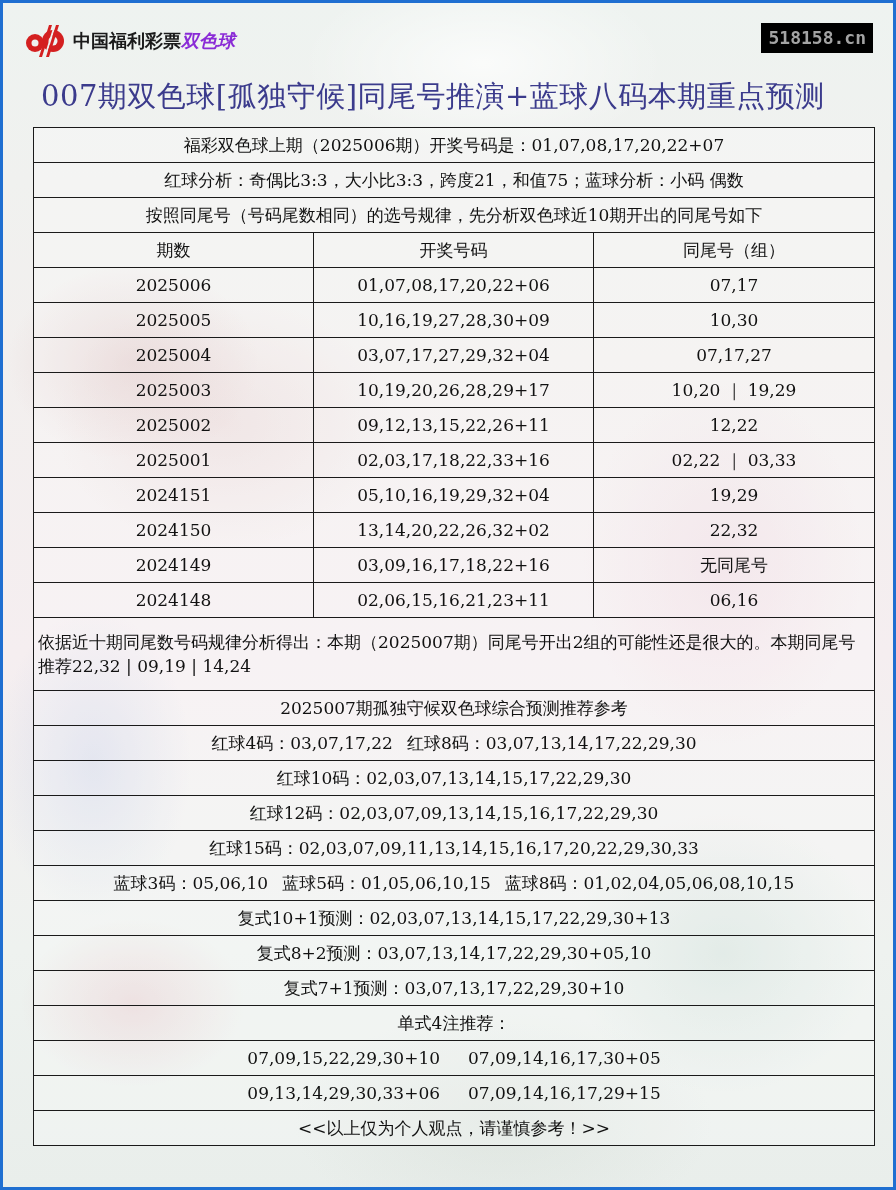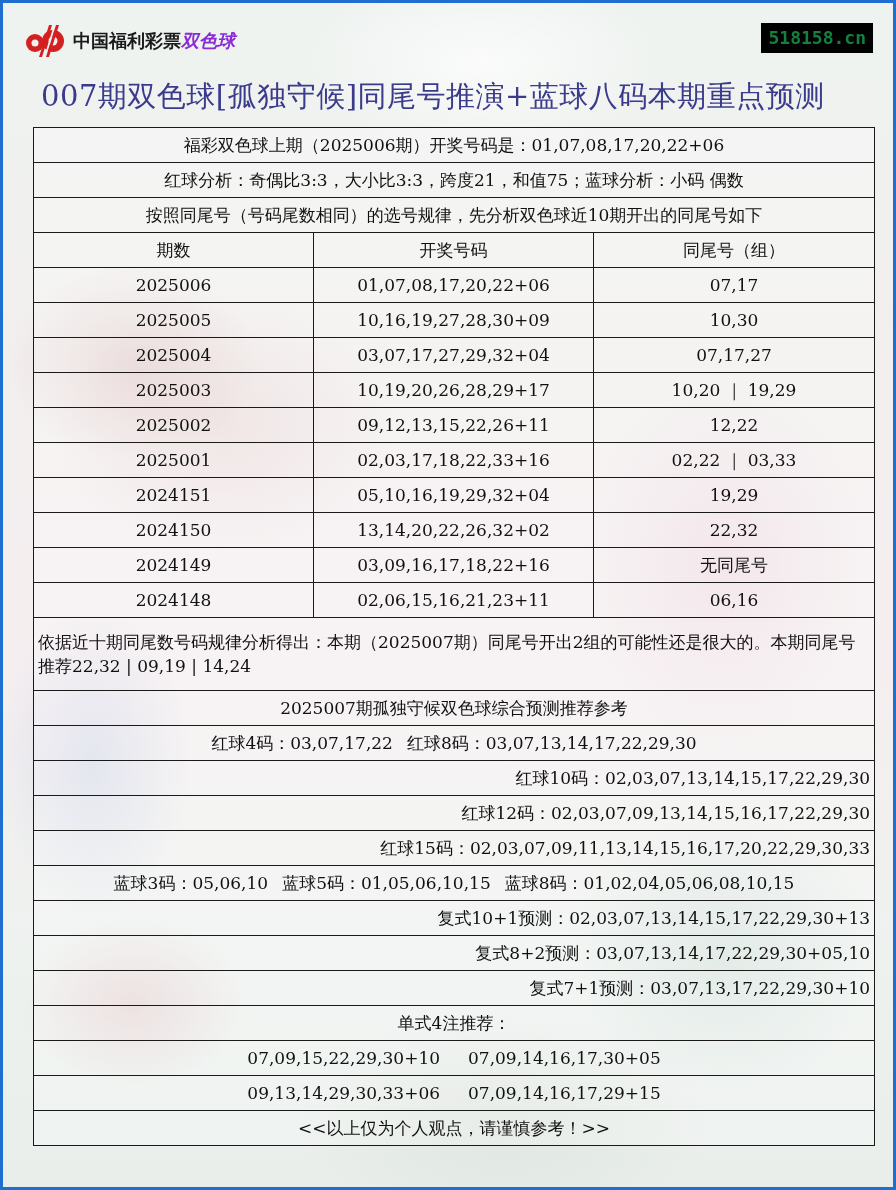--- a/index.html
+++ b/index.html
@@ -26,41 +26,41 @@
     display: flex; align-items: center; gap: 6px;
   }
   .logo-mark { width: 44px; height: 36px; }
   .logo-text {
     font-family: Liberation Serif, serif;
     font-weight: bold; font-size: 18px; color: #1a1a1a; letter-spacing: 0px; text-align: center;
   }
   .logo-text .ssq { color: #8a2bd6; font-style: italic; }
   .site-badge {
     position: absolute; right: 20px; top: 20px;
-    background: #000; color: #15803d;
+    background: #000; color: #a3a3a3;
     font-family: "DejaVu Sans Mono", "Liberation Mono", monospace;
     font-weight: bold; font-size: 18px;
     padding: 3px 7px; line-height: 24px;
   }
   .page-title {
     position: absolute; left: 30px; top: 66px; width: 850px;
     font-size: 29px; color: #3b3b8c; font-weight: normal;
     letter-spacing: 0.5px; white-space: nowrap;
   }
   table.main {
     position: absolute; left: 30px; top: 124px; width: 841px;
     border-collapse: collapse; table-layout: fixed;
     font-size: 17px; color: #111;
   }
   table.main td {
     border: 1.5px solid #1a1a1a; padding: 0 4px;
     height: 34px; text-align: center; white-space: nowrap;
     background: rgba(255,255,255,0.25);
   }
-  table.main td.left { text-align: right; }
+  table.main td.left { text-align: center; }
   table.main td.para {
     text-align: left; white-space: normal; height: 68px; line-height: 24px;
     padding: 2px 4px;
   }
   .gap { display: inline-block; width: 14px; }
   .gap2 { display: inline-block; width: 28px; }
 </style>
 </head>
 <body>
 
@@ -86,21 +86,21 @@
   <h1 class="page-title" style="margin:8px;">007期双色球[孤独守候]同尾号推演+蓝球八码本期重点预测</h1>
 
   <table class="main">
     <colgroup>
       <col style="width:280px">
       <col style="width:280px">
       <col style="width:281px">
     </colgroup>
     <tbody>
       <tr>
-        <td colspan="3">福彩双色球上期（2025006期）开奖号码是：01,07,08,17,20,22+06</td>
+        <td colspan="3">福彩双色球上期（2025006期）开奖号码是：01,07,08,17,20,22+07</td>
       </tr>
       <tr>
         <td colspan="3">红球分析：奇偶比3:3，大小比3:3，跨度21，和值75；蓝球分析：小码 偶数</td>
       </tr>
       <tr>
         <td colspan="3">按照同尾号（号码尾数相同）的选号规律，先分析双色球近10期开出的同尾号如下</td>
       </tr>
 
       <tr>
         <td>期数</td>

